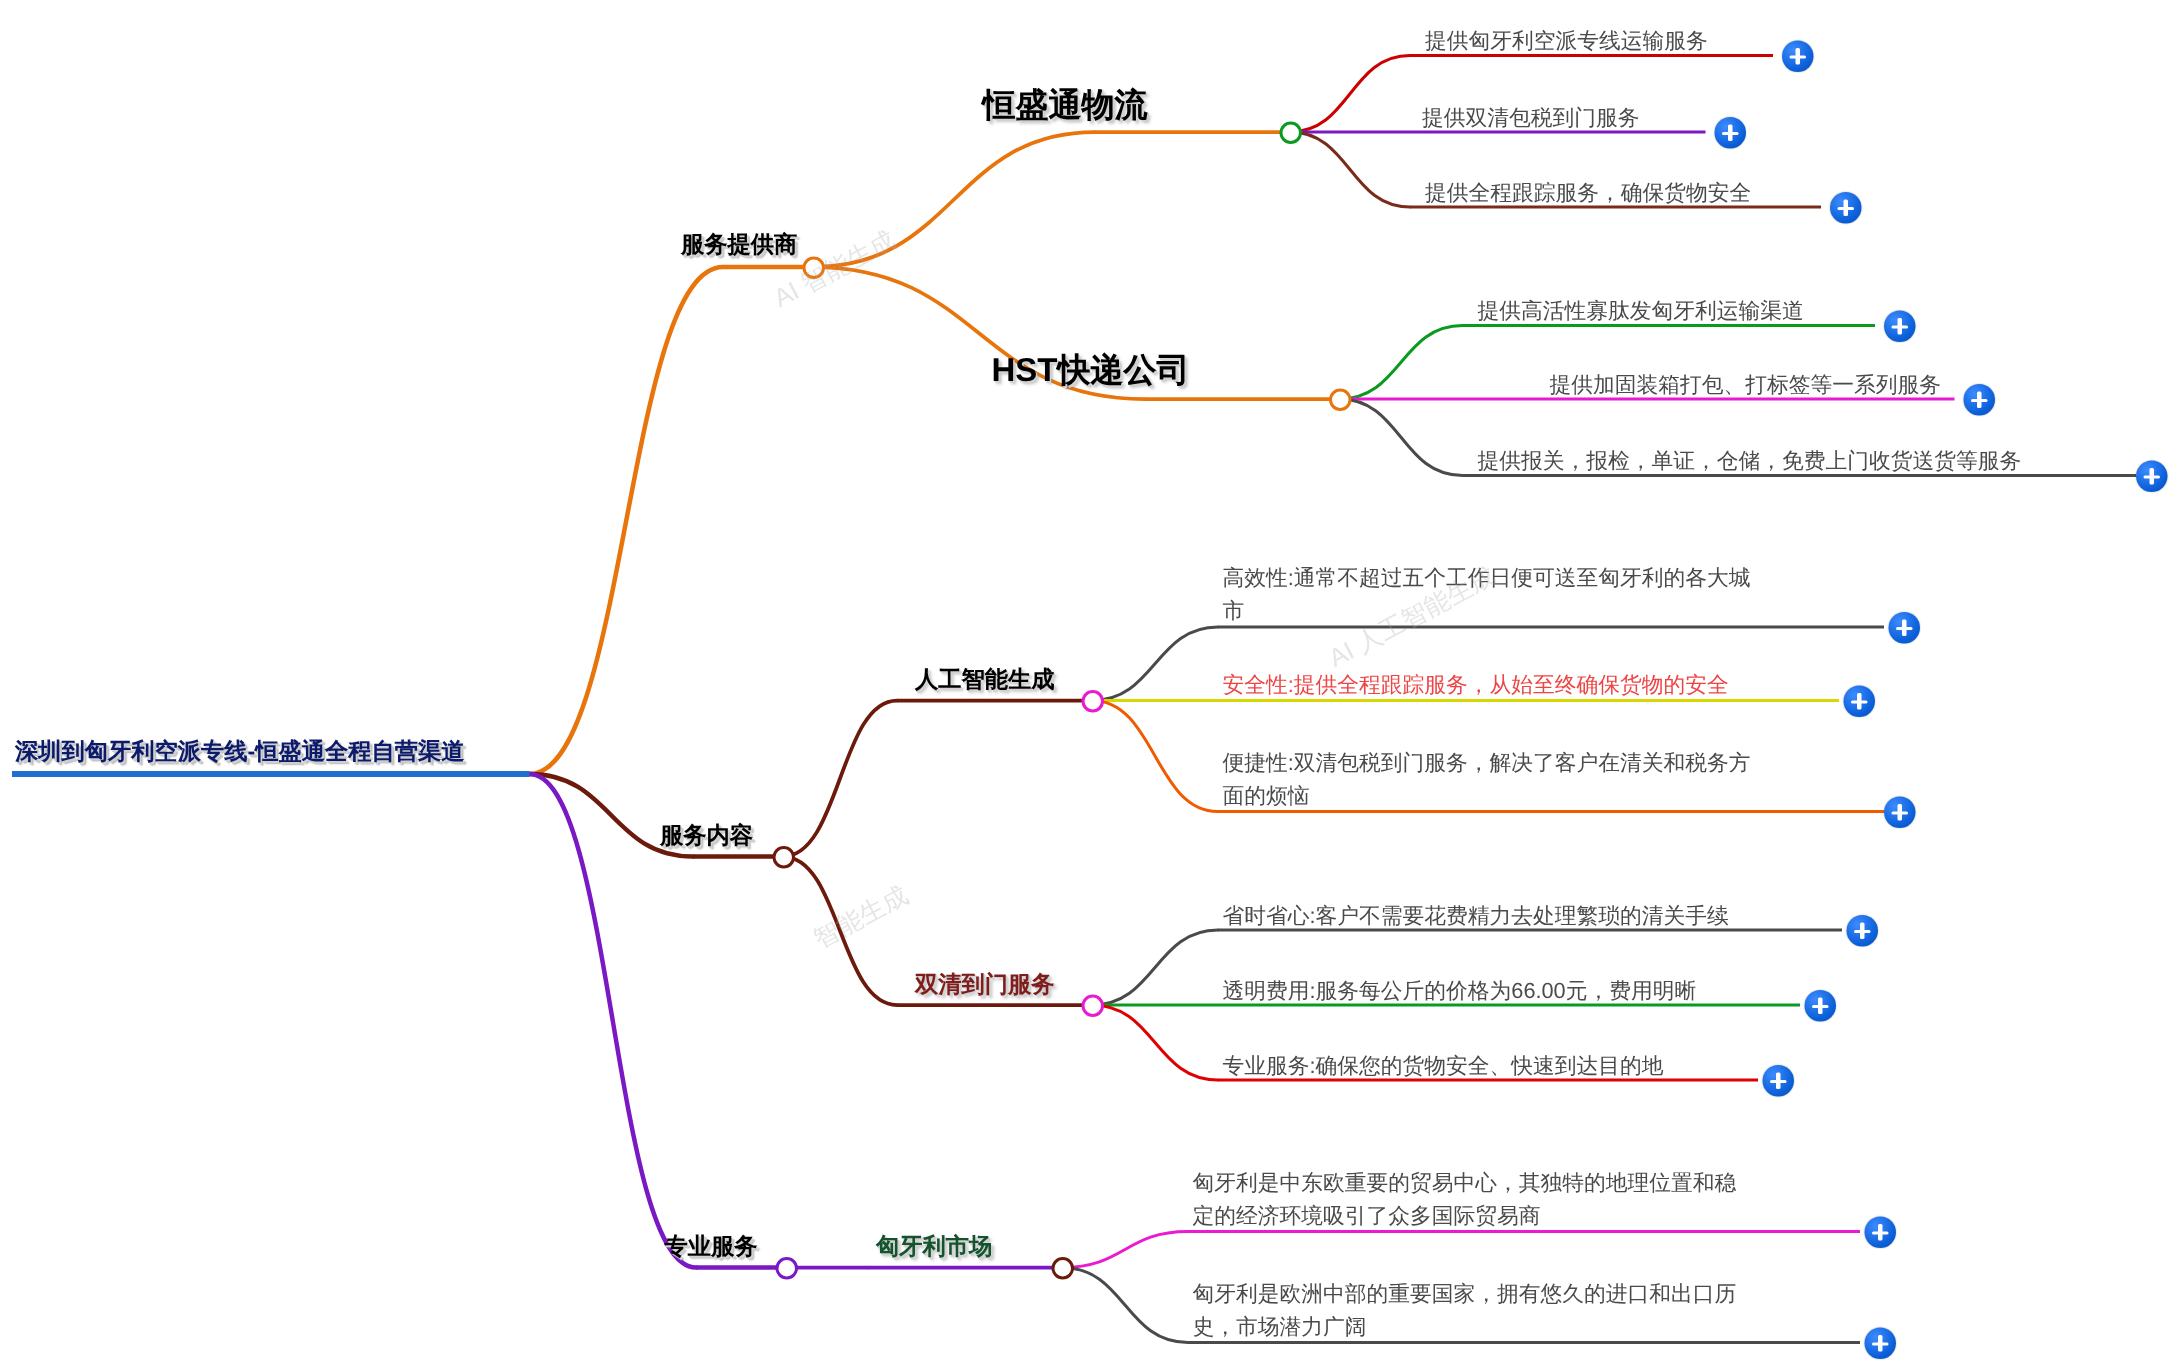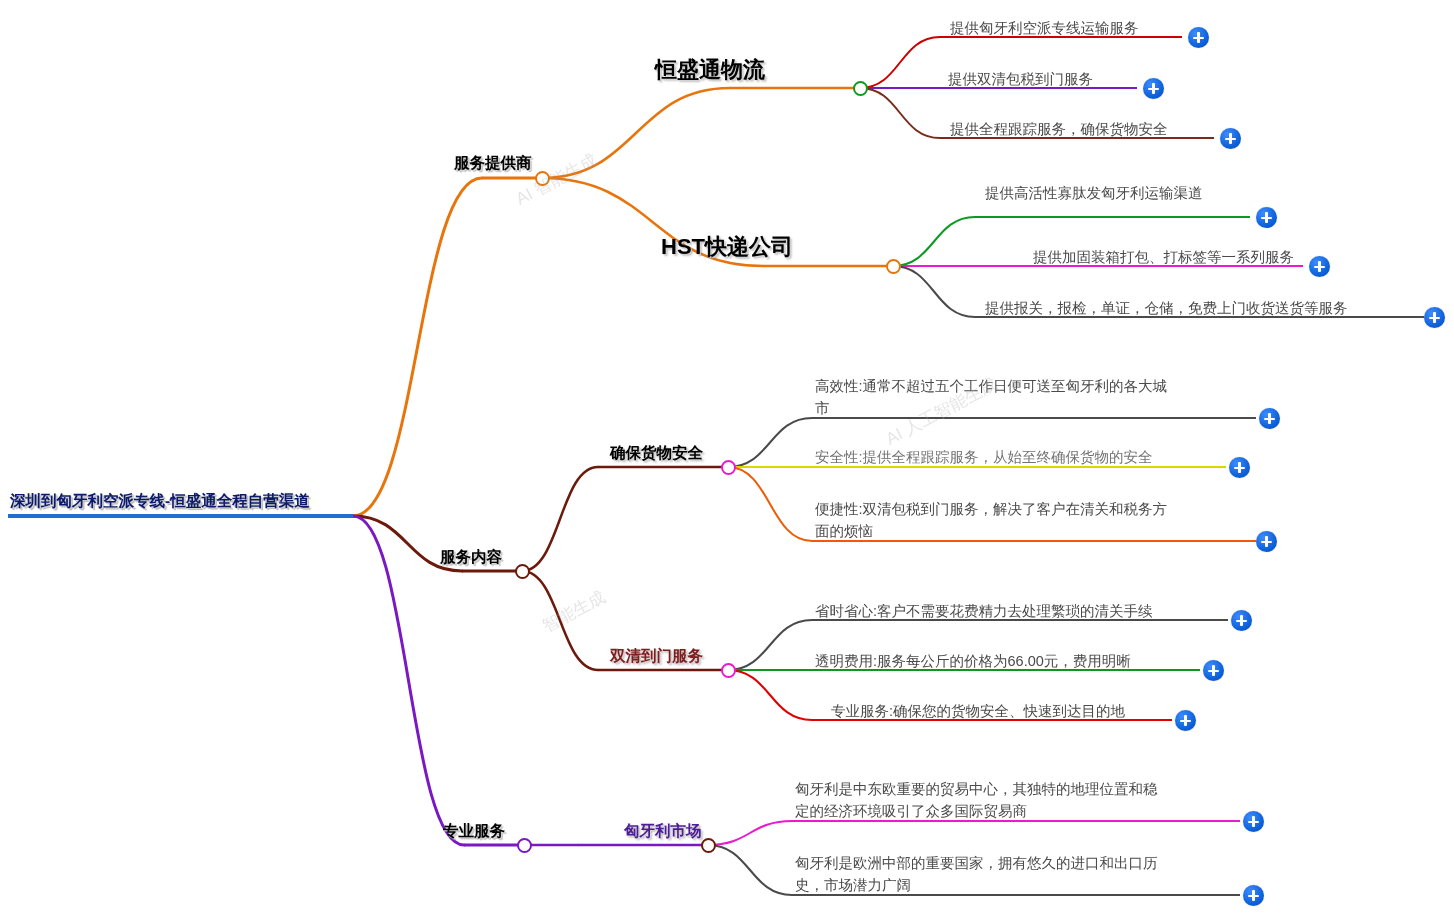--- a/index.html
+++ b/index.html
@@ -174,47 +174,47 @@
       <div class="sub-topic" style="left: 655px; top: 55px; color: rgb(0, 0, 0);">恒盛通物流</div>
       <div class="node-dot" style="left: 852.5px; top: 80.5px; border-color: rgb(10, 154, 32);"></div>
       <div class="leaf-text" style="left: 950px; top: 17px; color: rgb(74, 74, 74);">提供匈牙利空派专线运输服务</div>
       <div class="plus-btn" style="left: 1188px; top: 27px;"></div>
       <div class="leaf-text" style="left: 948px; top: 68px; color: rgb(74, 74, 74);">提供双清包税到门服务</div>
       <div class="plus-btn" style="left: 1143px; top: 78px;"></div>
       <div class="leaf-text" style="left: 950px; top: 118px; color: rgb(74, 74, 74);">提供全程跟踪服务，确保货物安全</div>
       <div class="plus-btn" style="left: 1220px; top: 128px;"></div>
       <div class="sub-topic" style="left: 661px; top: 232px; color: rgb(0, 0, 0);">HST快递公司</div>
       <div class="node-dot" style="left: 885.5px; top: 258.5px; border-color: rgb(232, 116, 12);"></div>
-      <div class="leaf-text" style="left: 985px; top: 182px; color: rgb(74, 74, 74); text-align: center;">提供高活性寡肽发匈牙利运输渠道</div>
+      <div class="leaf-text" style="left: 985px; top: 197px; color: rgb(74, 74, 74); text-align: center;">提供高活性寡肽发匈牙利运输渠道</div>
       <div class="plus-btn" style="left: 1256px; top: 207px;"></div>
       <div class="leaf-text" style="left: 985px; top: 246px; color: rgb(74, 74, 74); margin-left: 48px;">提供加固装箱打包、打标签等一系列服务</div>
       <div class="plus-btn" style="left: 1309px; top: 256px;"></div>
       <div class="leaf-text" style="left: 985px; top: 297px; color: rgb(74, 74, 74);">提供报关，报检，单证，仓储，免费上门收货送货等服务</div>
       <div class="plus-btn" style="left: 1424px; top: 307px;"></div>
       <div class="main-topic" style="left: 440px; top: 547px; color: rgb(0, 0, 0); text-align: right;">服务内容</div>
       <div class="node-dot" style="left: 514.5px; top: 563.5px; border-color: rgb(107, 26, 12);"></div>
-      <div class="sub-topic small" style="left: 610px; top: 443px; color: rgb(0, 0, 0);">确保货物安全</div>
+      <div class="sub-topic small" style="left: 610px; top: 443px; color: rgb(0, 0, 0);">人工智能生成</div>
       <div class="node-dot" style="left: 720.5px; top: 459.5px; border-color: rgb(233, 26, 208);"></div>
       <div class="leaf-text" style="left: 815px; top: 375px; color: rgb(74, 74, 74);">高效性:通常不超过五个工作日便可送至匈牙利的各大城<br>市</div>
       <div class="plus-btn" style="left: 1259px; top: 408px;"></div>
-      <div class="leaf-text" style="left: 815px; top: 446px; color: #737373;">安全性:提供全程跟踪服务，从始至终确保货物的安全</div>
+      <div class="leaf-text" style="left: 815px; top: 446px; color: #ef4444;">安全性:提供全程跟踪服务，从始至终确保货物的安全</div>
       <div class="plus-btn" style="left: 1229px; top: 457px;"></div>
       <div class="leaf-text" style="left: 815px; top: 498px; color: rgb(74, 74, 74);">便捷性:双清包税到门服务，解决了客户在清关和税务方<br>面的烦恼</div>
       <div class="plus-btn" style="left: 1256px; top: 531px;"></div>
       <div class="sub-topic small" style="left: 610px; top: 646px; color: #7f1d1d;">双清到门服务</div>
       <div class="node-dot" style="left: 720.5px; top: 662.5px; border-color: rgb(233, 26, 208);"></div>
       <div class="leaf-text" style="left: 815px; top: 600px; color: rgb(74, 74, 74);">省时省心:客户不需要花费精力去处理繁琐的清关手续</div>
       <div class="plus-btn" style="left: 1231px; top: 610px;"></div>
       <div class="leaf-text" style="left: 815px; top: 650px; color: rgb(74, 74, 74);">透明费用:服务每公斤的价格为66.00元，费用明晰</div>
       <div class="plus-btn" style="left: 1203px; top: 660px;"></div>
-      <div class="leaf-text" style="left: 815px; top: 700px; color: rgb(74, 74, 74); margin-left: 16px;">专业服务:确保您的货物安全、快速到达目的地</div>
+      <div class="leaf-text" style="left: 815px; top: 700px; color: rgb(74, 74, 74);">专业服务:确保您的货物安全、快速到达目的地</div>
       <div class="plus-btn" style="left: 1175px; top: 710px;"></div>
       <div class="main-topic" style="left: 443px; top: 821px; color: rgb(0, 0, 0);">专业服务</div>
       <div class="node-dot" style="left: 516.5px; top: 837.5px; border-color: rgb(122, 24, 196);"></div>
-      <div class="sub-topic small" style="left: 624px; top: 821px; color: #4c1d95;">匈牙利市场</div>
+      <div class="sub-topic small" style="left: 584px; top: 821px; color: #14532d;">匈牙利市场</div>
       <div class="node-dot" style="left: 700.5px; top: 837.5px; border-color: rgb(107, 26, 12);"></div>
       <div class="leaf-text" style="left: 795px; top: 778px; color: rgb(74, 74, 74);">匈牙利是中东欧重要的贸易中心，其独特的地理位置和稳<br>定的经济环境吸引了众多国际贸易商</div>
       <div class="plus-btn" style="left: 1243px; top: 811px;"></div>
       <div class="leaf-text" style="left: 795px; top: 852px; color: rgb(74, 74, 74);">匈牙利是欧洲中部的重要国家，拥有悠久的进口和出口历<br>史，市场潜力广阔</div>
       <div class="plus-btn" style="left: 1243px; top: 885px;"></div>
       <div class="watermark" style="left: 512px; top: 168px; transform: rotate(-28deg);">AI 智能生成</div>
       <div class="watermark" style="left: 880px; top: 400px; transform: rotate(-28deg);">AI 人工智能生成</div>
       <div class="watermark" style="left: 540px; top: 600px; transform: rotate(-28deg);">智能生成</div>
     </div>
 </div>

